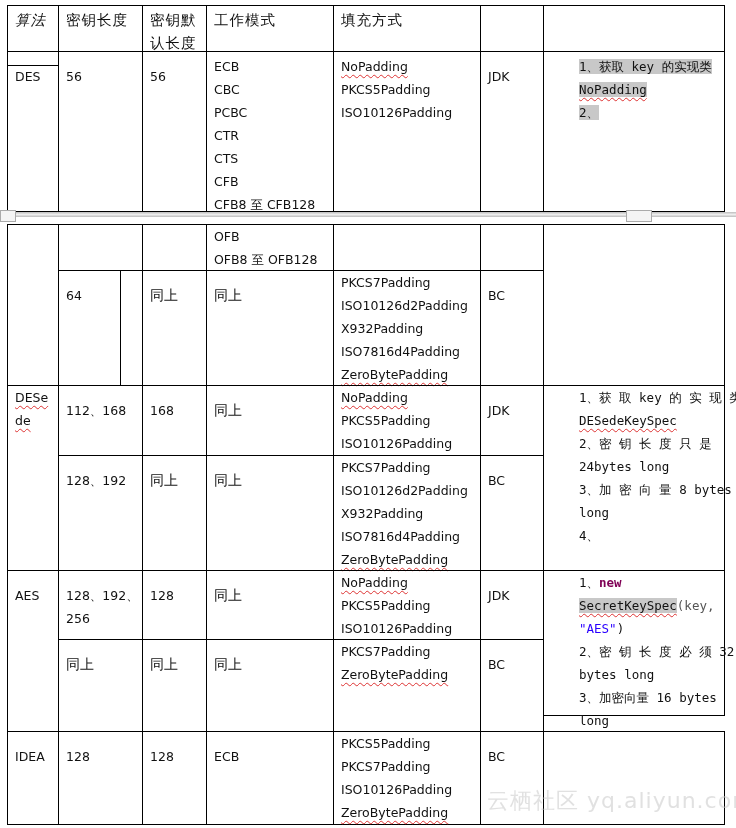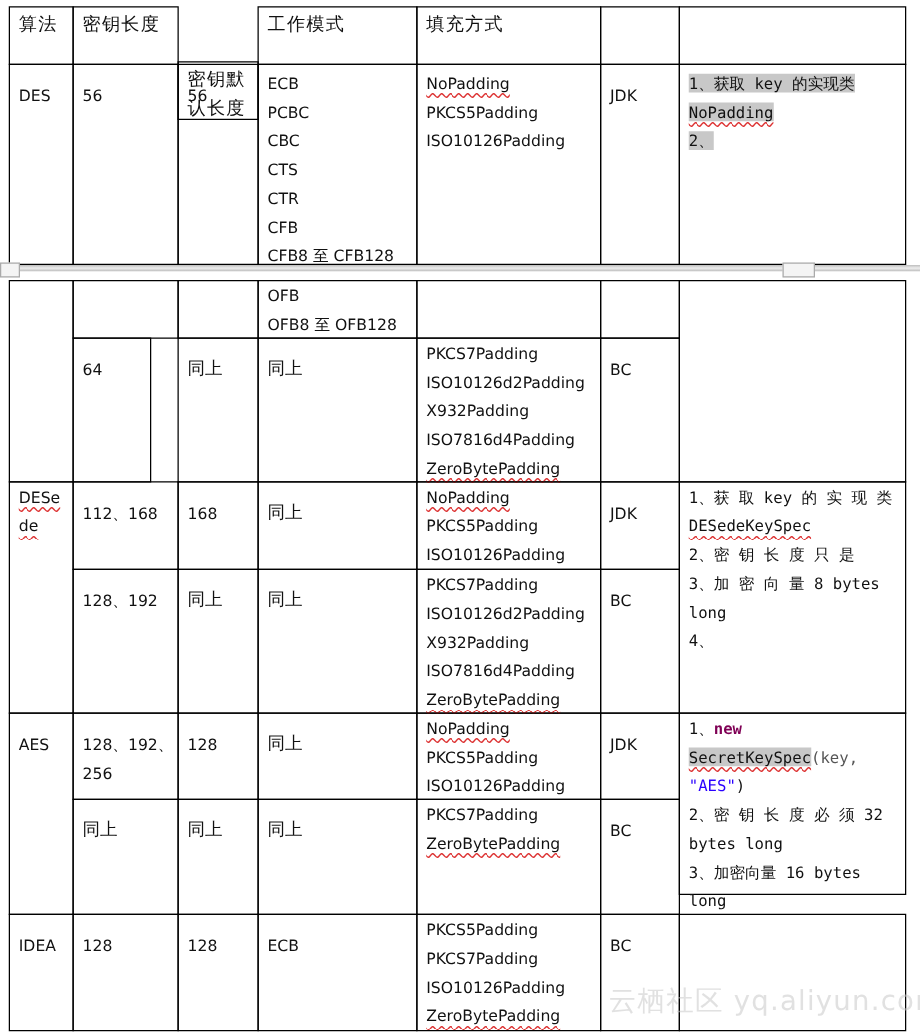--- a/index.html
+++ b/index.html
@@ -5,54 +5,54 @@
   html,body{margin:0;padding:0;background:#ffffff;}
   body{width:736px;height:828px;position:relative;overflow:hidden;font-family:"DejaVu Sans","Liberation Sans",sans-serif;color:#111;}
   .cell{position:absolute;box-sizing:border-box;border:1.5px solid #000;padding:0 0 0 7px;}
   .hdr{font-size:14.5px;line-height:23px;padding-top:3px;letter-spacing:1px;}
   .txt{font-size:12.5px;line-height:23px;padding-top:13px;}
   .lines div{font-size:12.5px;line-height:23px;white-space:nowrap;}
   .cjk{font-size:14px;}
   .sq{text-decoration:underline wavy #d33;text-decoration-thickness:1px;text-underline-offset:3px;}
   .mono{font-family:"DejaVu Sans Mono","Liberation Mono",monospace;font-size:12.5px;line-height:23px;}
   .note{padding:3px 6px 0 7px;text-align:justify;}
-  .note div{white-space:nowrap;}
+  .note div{white-space:nowrap;margin-left:28px;}
   .hl{background:#c8c8c8;}
   .kw{color:#7f0055;font-weight:bold;}
   .str{color:#2a00ff;}
   .id{color:#555;}
   .pagebreak{position:absolute;left:0;top:212px;width:736px;height:5px;background:linear-gradient(#bdbdbd,#eeeeee,#bdbdbd);}
   .pb-tab{position:absolute;top:210px;height:10px;border:1px solid #aaa;background:#f4f4f4;}
   .watermark{position:absolute;left:487px;top:786px;font-size:22px;color:rgba(200,200,200,0.55);letter-spacing:1px;white-space:nowrap;}
 </style>
 </head>
 <body>
 
 <div>
 
-  <div class="cell hdr" style="left:7px;top:5px;width:52px;height:47px;"><span>算法</span></div>
+  <div class="cell hdr" style="left:7px;top:5px;width:52px;height:61px;font-style:italic;"><span>算法</span></div>
   <div class="cell hdr" style="left:58px;top:5px;width:85px;height:47px;"><span>密钥长度</span></div>
-  <div class="cell hdr" style="left:142px;top:5px;width:65px;height:47px;margin-top:44px;">
+  <div class="cell hdr" style="left:142px;top:5px;width:65px;height:47px;">
     <div>密钥默</div>
     <div>认长度</div>
   </div>
   <div class="cell hdr" style="left:206px;top:5px;width:128px;height:47px;"><span>工作模式</span></div>
   <div class="cell hdr" style="left:333px;top:5px;width:148px;height:47px;"><span>填充方式</span></div>
   <div class="cell hdr" style="left:480px;top:5px;width:64px;height:47px;"><span></span></div>
   <div class="cell hdr" style="left:543px;top:5px;width:182px;height:47px;"><span></span></div>
 
   <div class="cell txt" style="left:7px;top:51px;width:52px;height:161px;"><span>DES</span></div>
   <div class="cell txt" style="left:58px;top:51px;width:85px;height:161px;"><span>56</span></div>
   <div class="cell txt" style="left:142px;top:51px;width:65px;height:161px;"><span>56</span></div>
   <div class="cell lines" style="left:206px;top:51px;width:128px;height:161px;padding-top:3px;">
     <div>ECB</div>
+    <div>CBC</div>
     <div>PCBC</div>
-    <div>CBC</div>
+    <div>CTR</div>
     <div>CTS</div>
-    <div>CTR</div>
     <div>CFB</div>
     <div>CFB8 至 CFB128</div>
   </div>
   <div class="cell lines" style="left:333px;top:51px;width:148px;height:161px;padding-top:3px;">
     <div><span class="sq">NoPadding</span></div>
     <div>PKCS5Padding</div>
     <div>ISO10126Padding</div>
   </div>
   <div class="cell txt" style="left:480px;top:51px;width:64px;height:161px;"><span>JDK</span></div>
   <div class="cell note mono" style="left:543px;top:51px;width:182px;height:161px;">
@@ -102,20 +102,21 @@
   <div class="cell lines" style="left:333px;top:385px;width:148px;height:71px;padding-top:0;">
     <div><span class="sq">NoPadding</span></div>
     <div>PKCS5Padding</div>
     <div>ISO10126Padding</div>
   </div>
   <div class="cell txt" style="left:480px;top:385px;width:64px;height:71px;"><span>JDK</span></div>
   <div class="cell note mono" style="left:543px;top:385px;width:182px;height:186px;padding-top:0;">
     <div>1、获 取 key 的 实 现 类</div>
     <div><span class="sq">DESedeKeySpec</span></div>
     <div>2、密 钥 长 度 只 是</div>
+    <div>24bytes long</div>
     <div>3、加 密 向 量 8  bytes</div>
     <div>long</div>
     <div>4、</div>
   </div>
 
   <div class="cell txt" style="left:58px;top:455px;width:85px;height:116px;"><span>128、192</span></div>
   <div class="cell txt cjk" style="left:142px;top:455px;width:65px;height:116px;"><span>同上</span></div>
   <div class="cell txt cjk" style="left:206px;top:455px;width:128px;height:116px;"><span>同上</span></div>
   <div class="cell lines" style="left:333px;top:455px;width:148px;height:116px;padding-top:0;">
     <div>PKCS7Padding</div>

